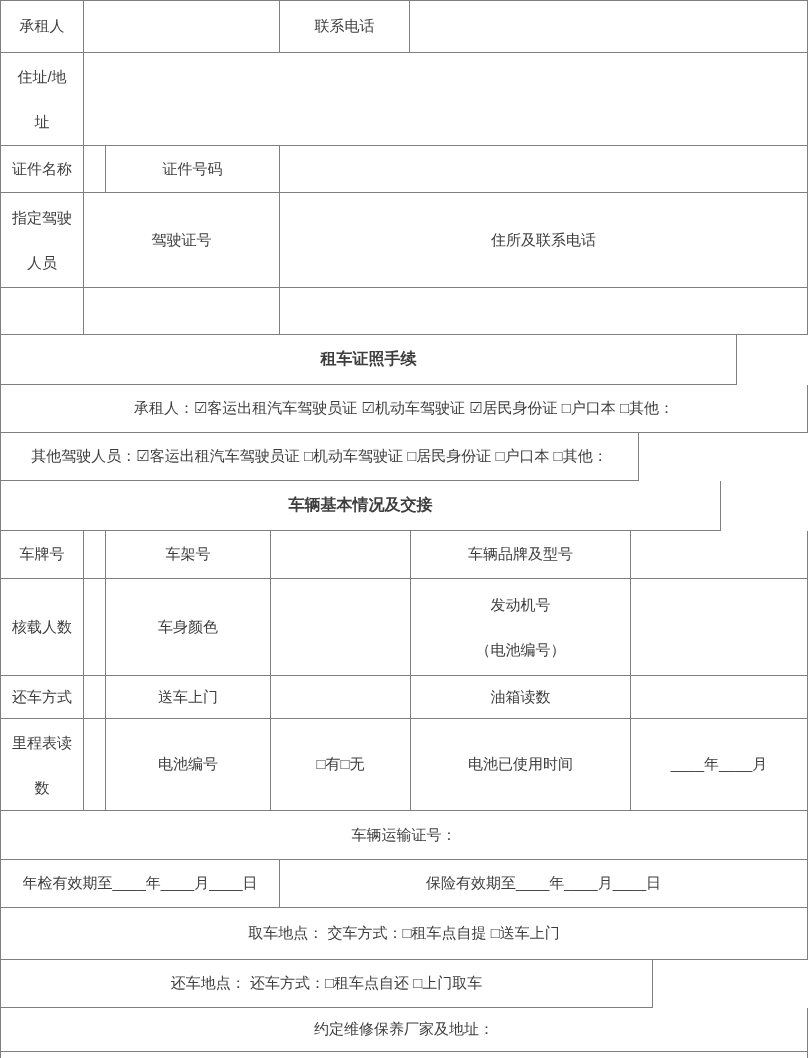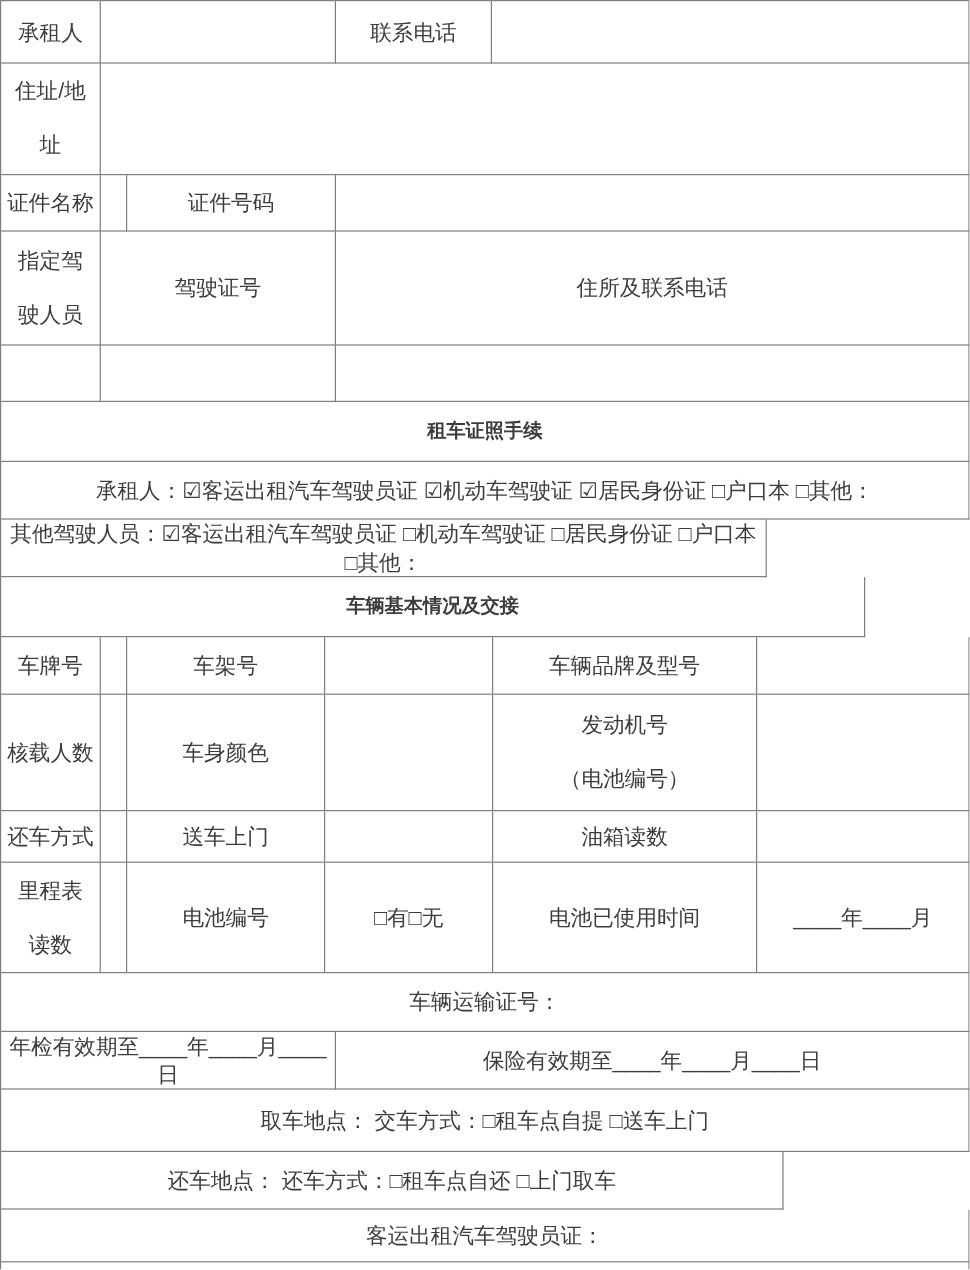--- a/index.html
+++ b/index.html
@@ -20,21 +20,21 @@
     box-sizing:border-box;
     background:var(--bg);
   }
   .row{display:flex;align-items:stretch;}
   .cell{
     box-sizing:border-box;
     border-right:1px solid var(--border);
     border-bottom:1px solid var(--border);
     display:flex;align-items:center;justify-content:center;
     text-align:center;
-    font-size:18px;
+    font-size:15px;
     overflow:hidden;
   }
   .title{font-weight:bold;font-size:16px;}
   .wrap{display:inline-block;width:64px;line-height:45px;text-align:center;}
   .prelines{white-space:pre-line;line-height:45px;}
 </style>
 </head>
 <body>
 
 <div class="tbl">
@@ -80,21 +80,21 @@
     </div>
   </div>
 
   <div class="row" style="height:47px">
     <div class="cell" style="width:83px"></div>
     <div class="cell" style="width:196px"></div>
     <div class="cell" style="width:528px"></div>
   </div>
 
   <div class="row" style="height:50px">
-    <div class="cell title" style="width:807px">
+    <div class="cell title" style="width:736px">
       <span>租车证照手续</span>
     </div>
   </div>
 
   <div class="row" style="height:48px">
     <div class="cell" style="width:807px">
       <span>承租人：☑客运出租汽车驾驶员证 ☑机动车驾驶证 ☑居民身份证 □户口本 □其他：</span>
     </div>
   </div>
 
@@ -197,21 +197,21 @@
   </div>
 
   <div class="row" style="height:48px">
     <div class="cell" style="width:652px">
       <span>还车地点： 还车方式：□租车点自还 □上门取车</span>
     </div>
   </div>
 
   <div class="row" style="height:44px">
     <div class="cell" style="width:807px">
-      <span>客运出租汽车驾驶员证：</span>
+      <span>约定维修保养厂家及地址：</span>
     </div>
   </div>
 
   <div class="row" style="height:6px">
     <div class="cell" style="width:807px;border-bottom:none"></div>
   </div>
 
 </div>
 
 </body></html>

